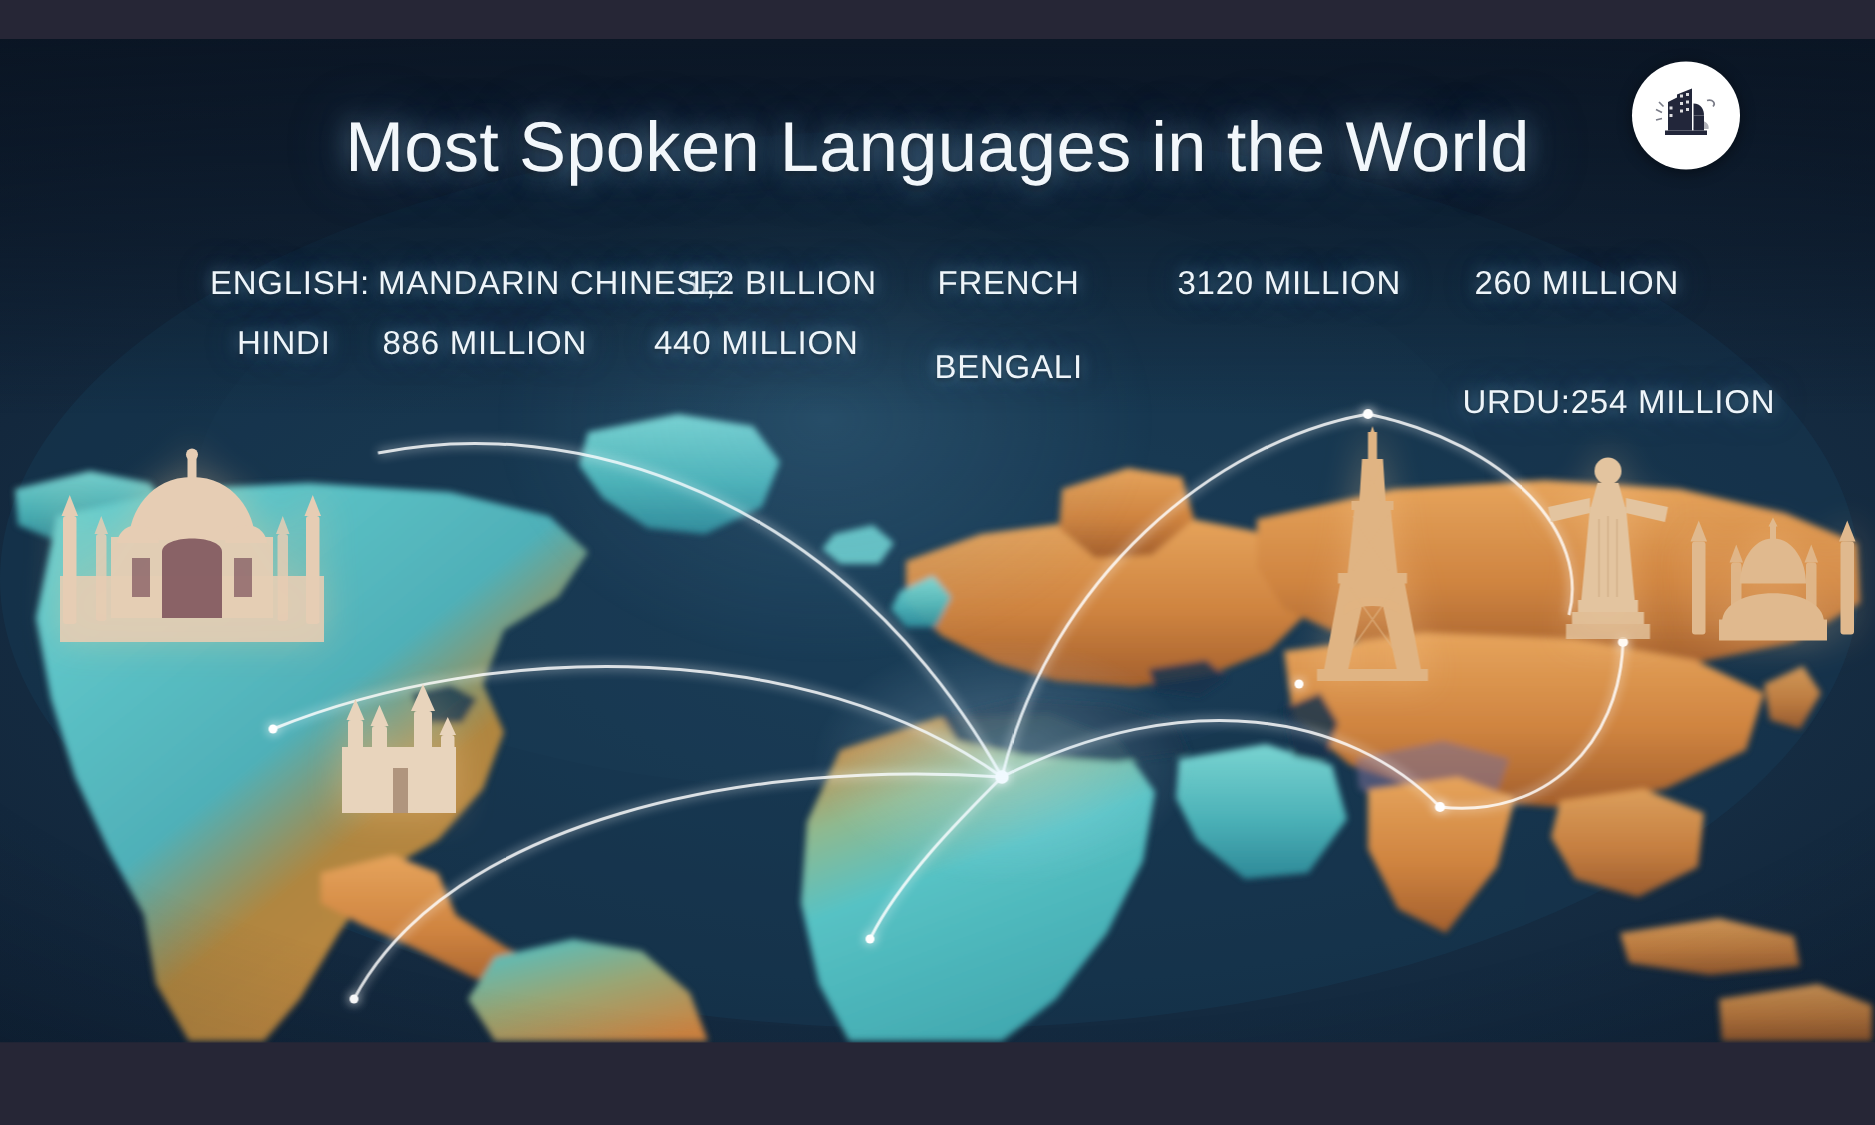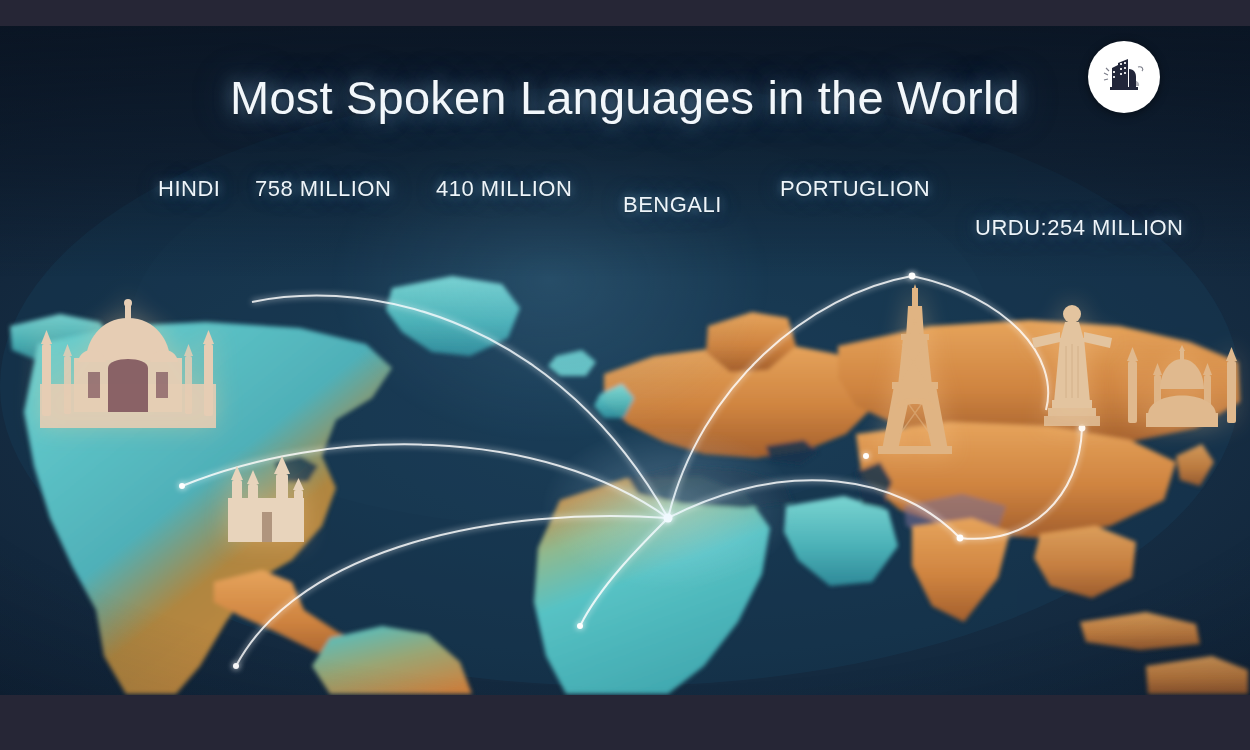--- a/index.html
+++ b/index.html
@@ -380,25 +380,32 @@
           <g stroke="#22263a" stroke-width="1.1" fill="none" opacity=".6">
             <path d="M6 20 L2 18 M6 24 L2 25 M7 16 L4 13"></path>
             <path d="M36 12 C 40 11, 42 14, 40 16"></path>
           </g>
         </svg>
       </div>
     </div>
 
     <div id="stats">
       <div class="stat-row">
+        <span class="cell r1-c1">ENGLISH:</span>
+        <span class="cell r1-c2">MANDARIN CHINESE:</span>
+        <span class="cell r1-c3">1,2 BILLION</span>
+        <span class="cell r1-c4">FRENCH</span>
+        <span class="cell r1-c5">3120 MILLION</span>
+        <span class="cell r1-c6">260 MILLION</span>
+      </div>
+      <div class="stat-row">
         <span class="cell r2-c1">HINDI</span>
-        <span class="cell r2-c2">758 MILLION</span>
-        <span class="cell r2-c3">410 MILLION</span>
+        <span class="cell r2-c2">886 MILLION</span>
+        <span class="cell r2-c3">440 MILLION</span>
         <span class="cell r2-c4">BENGALI</span>
-        <span class="cell r2-c5">PORTUGLION</span>
         <span class="cell r2-c6">URDU:254 MILLION</span>
       </div>
     </div>
 
   </div>
 
   <div class="frame" id="frame-top"></div>
   <div class="frame" id="frame-bottom"></div>
 
 </div>

